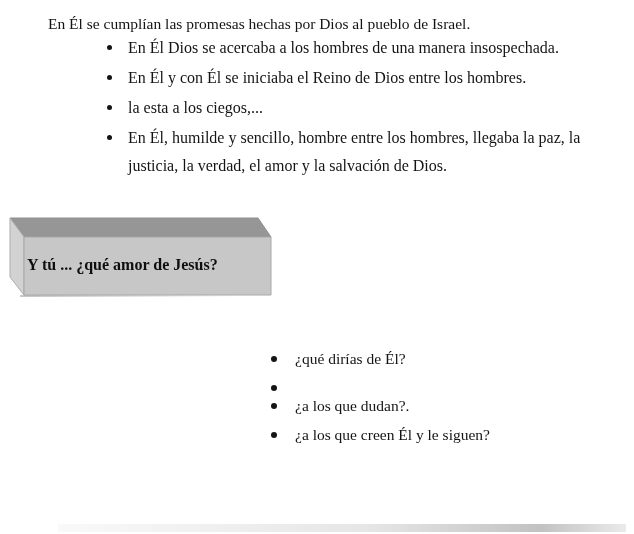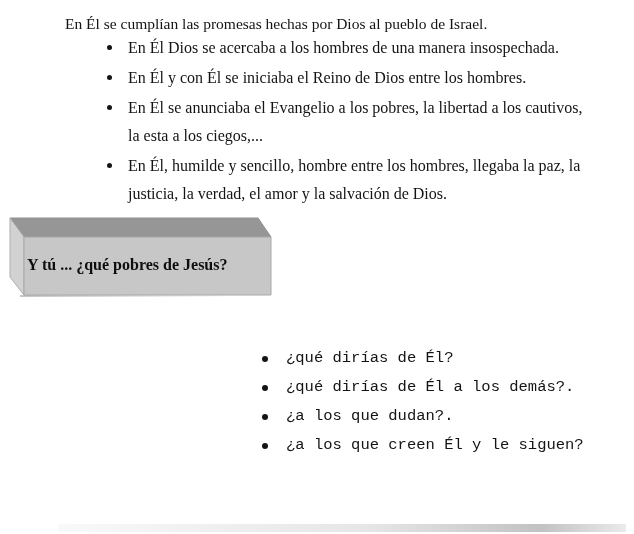--- a/index.html
+++ b/index.html
@@ -70,75 +70,73 @@
       rgba(110,110,110,0.42) 85%,
       rgba(140,140,140,0.18));
     filter: blur(0.7px);
   }
 </style>
 </head>
 <body>
 
 <div id="page">
 
-  <div class="abs text-line" style="left:65px; top:13px;text-align:center;">En Él se cumplían las promesas hechas por Dios al pueblo de Israel.</div>
+  <div class="abs text-line" style="left:48px; top:13px;text-align:center;">En Él se cumplían las promesas hechas por Dios al pueblo de Israel.</div>
 
   <div class="abs blist list1" style="left:107px; top:34px;">
 
     <div class="item">
       <span class="dot"></span>
       <div class="lines">
         <div>En Él Dios se acercaba a los hombres de una manera insospechada.</div>
       </div>
     </div>
 
     <div class="item">
       <span class="dot"></span>
       <div class="lines">
         <div>En Él y con Él se iniciaba el Reino de Dios entre los hombres.</div>
       </div>
     </div>
 
     <div class="item">
       <span class="dot"></span>
       <div class="lines">
-        <div>En Él se anunciaba el Evangelio a los pobres, la libertad a los cautivos,</div>
         <div>la esta a los ciegos,...</div>
       </div>
     </div>
 
     <div class="item">
       <span class="dot"></span>
       <div class="lines">
         <div>En Él, humilde y sencillo, hombre entre los hombres, llegaba la paz, la</div>
         <div>justicia, la verdad, el amor y la salvación de Dios.</div>
       </div>
     </div>
   </div>
 
   <div id="question-box" class="abs">
     <svg width="266" height="82" viewBox="0 0 266 82">
       <polygon points="2,2 250,2 263,21 16,21" fill="#969696" stroke="#8f8f8f" stroke-width="1"></polygon>
       <polygon points="2,2 16,21 16,79 2,61" fill="#d2d2d2" stroke="#adadad" stroke-width="1"></polygon>
       <polygon points="16,21 263,21 263,79 16,79" fill="#c7c7c7" stroke="#a8a8a8" stroke-width="1"></polygon>
     </svg>
-    <div id="question-box-label">Y tú ... ¿qué pobres de Jesús?</div>
+    <div id="question-box-label">Y tú ... ¿qué amor de Jesús?</div>
   </div>
   <div id="box-shadow-line" class="abs"></div>
 
 
-  <div class="abs blist list2" style="left:262px; top:344px;font-family:Liberation Mono, monospace;">
+  <div class="abs blist list2" style="left:271px; top:344px;">
 
     <div class="item">
       <span class="dot"></span>
       <div class="item-label">¿qué dirías de Él?</div>
     </div>
     <div class="item">
       <span class="dot"></span>
-      <div class="item-label">¿qué dirías de Él a los demás?.</div>
     </div>
     <div class="item">
       <span class="dot"></span>
       <div class="item-label">¿a los que dudan?.</div>
     </div>
     <div class="item">
       <span class="dot"></span>
       <div class="item-label">¿a los que creen Él y le siguen?</div>
     </div>
   </div>

